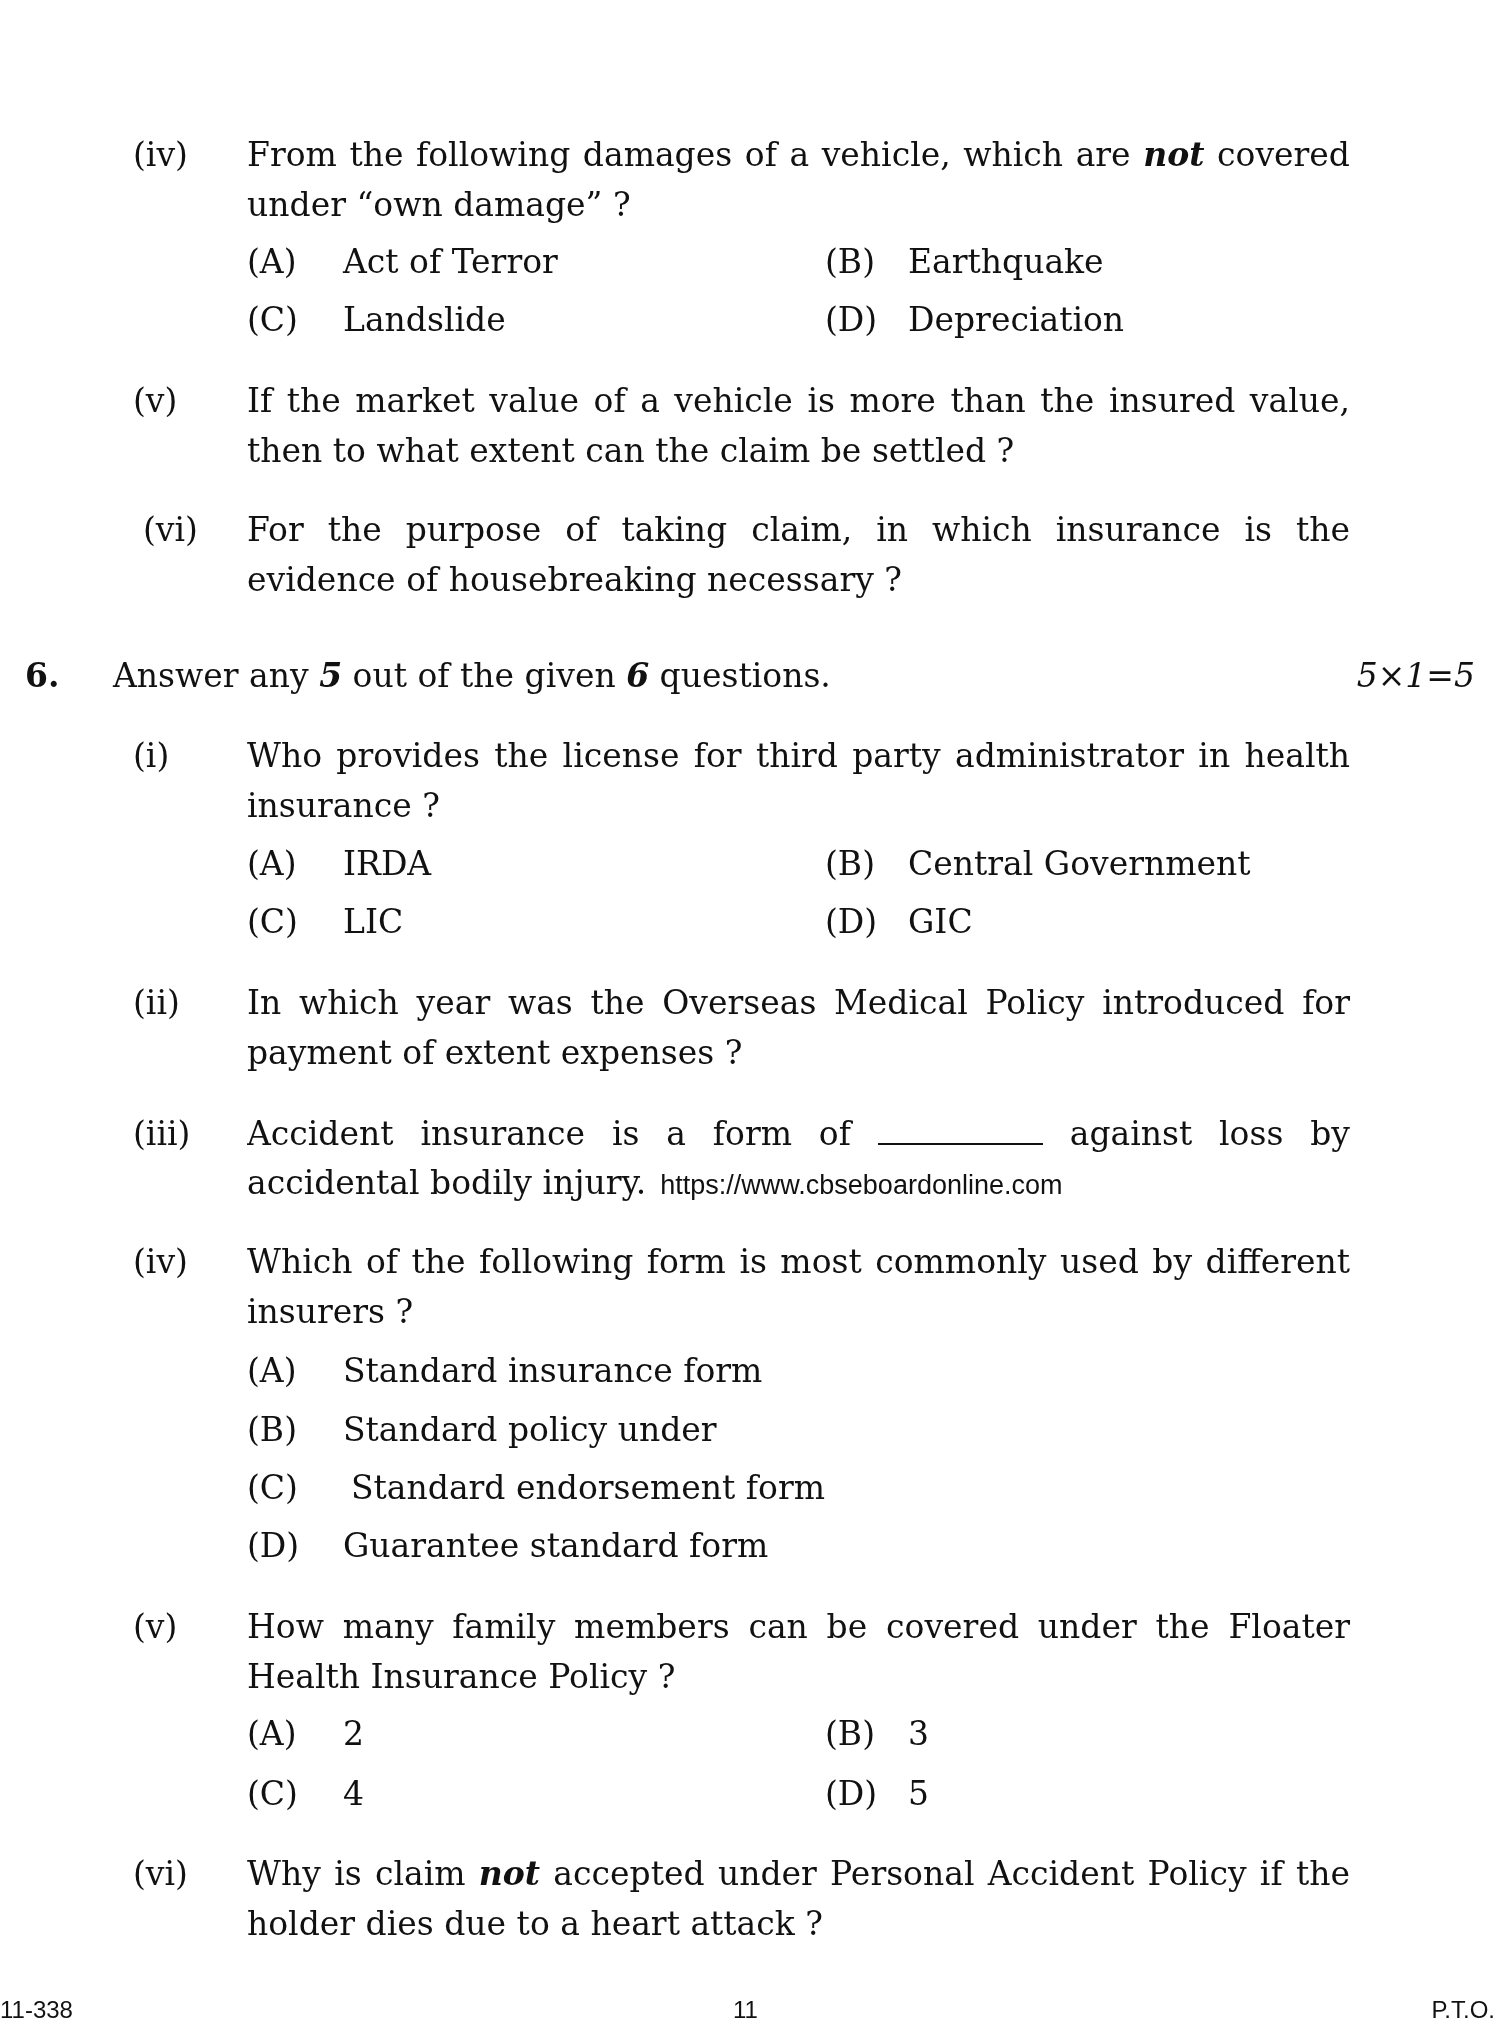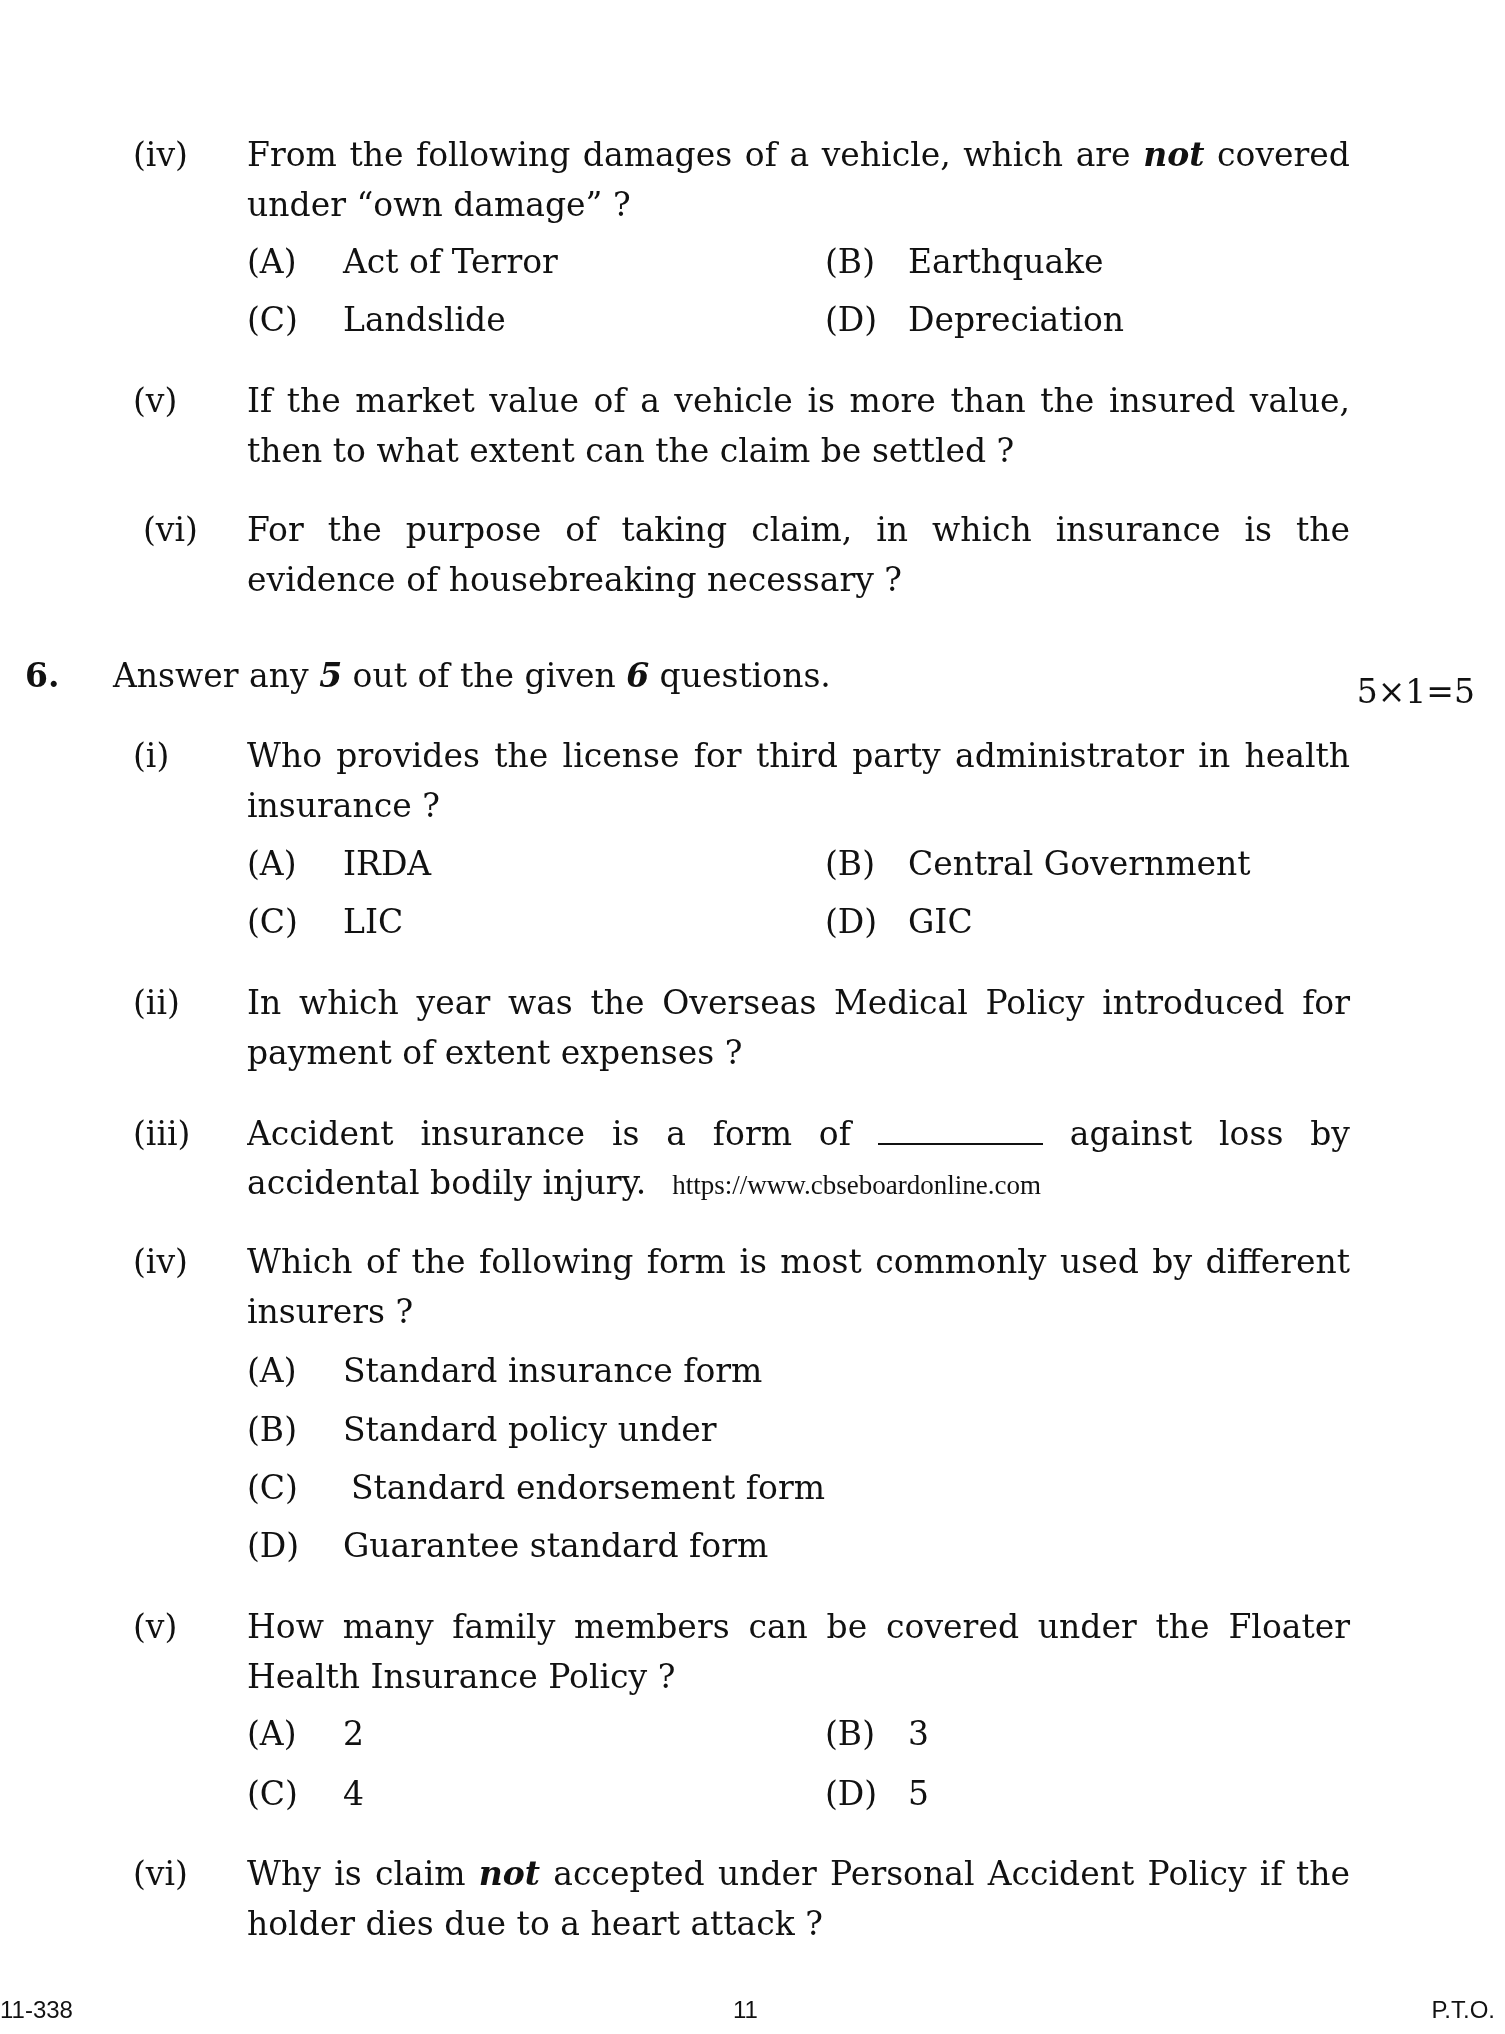--- a/index.html
+++ b/index.html
@@ -5,23 +5,23 @@
   html,body{margin:0;padding:0;background:#fff;}
   body{width:1505px;height:2034px;position:relative;overflow:hidden;color:#111;
        font-family:"DejaVu Serif","Liberation Serif",serif;}
   .t{position:absolute;white-space:nowrap;font-size:33px;line-height:40px;}
   .lbl{position:absolute;font-size:33px;line-height:40px;}
   .para{position:absolute;left:247px;width:1103px;font-size:33px;line-height:50px;text-align:justify;text-align-last:left;}
   .just{text-align-last:justify;}
   em.b{font-style:italic;font-weight:bold;}
   .opt-l{position:absolute;font-size:33px;line-height:40px;}
   .footer{position:absolute;top:1992px;font-family:"Liberation Sans",sans-serif;font-size:24px;line-height:36px;}
-  .url{font-family:Liberation Serif, serif;font-size:27px;margin-left:26px;}
+  .url{font-family:Liberation Sans, sans-serif;font-size:27px;margin-left:14px;}
   .blank{display:inline-block;width:165px;border-bottom:2px solid #111;height:28px;vertical-align:baseline;}
-  .marks{position:absolute;right:30px;top:656px;font-size:33px;line-height:40px;margin-top:16px;}
+  .marks{position:absolute;right:30px;top:656px;font-style:italic;font-size:33px;line-height:40px;}
 </style>
 </head>
 <body>
 
 <span class="lbl" style="left:133px;top:135px">(iv)</span>
 <div class="para" style="top:130px"><span>From the following damages of a vehicle, which are </span><em class="b">not</em><span> covered under “own damage” ?</span></div>
 <span class="opt-l" style="left:247px;top:242px">(A)</span>
 <span class="t" style="left:343px;top:242px">Act of Terror</span>
 <span class="opt-l" style="left:825px;top:242px">(B)</span>
 <span class="t" style="left:908px;top:242px">Earthquake</span>

